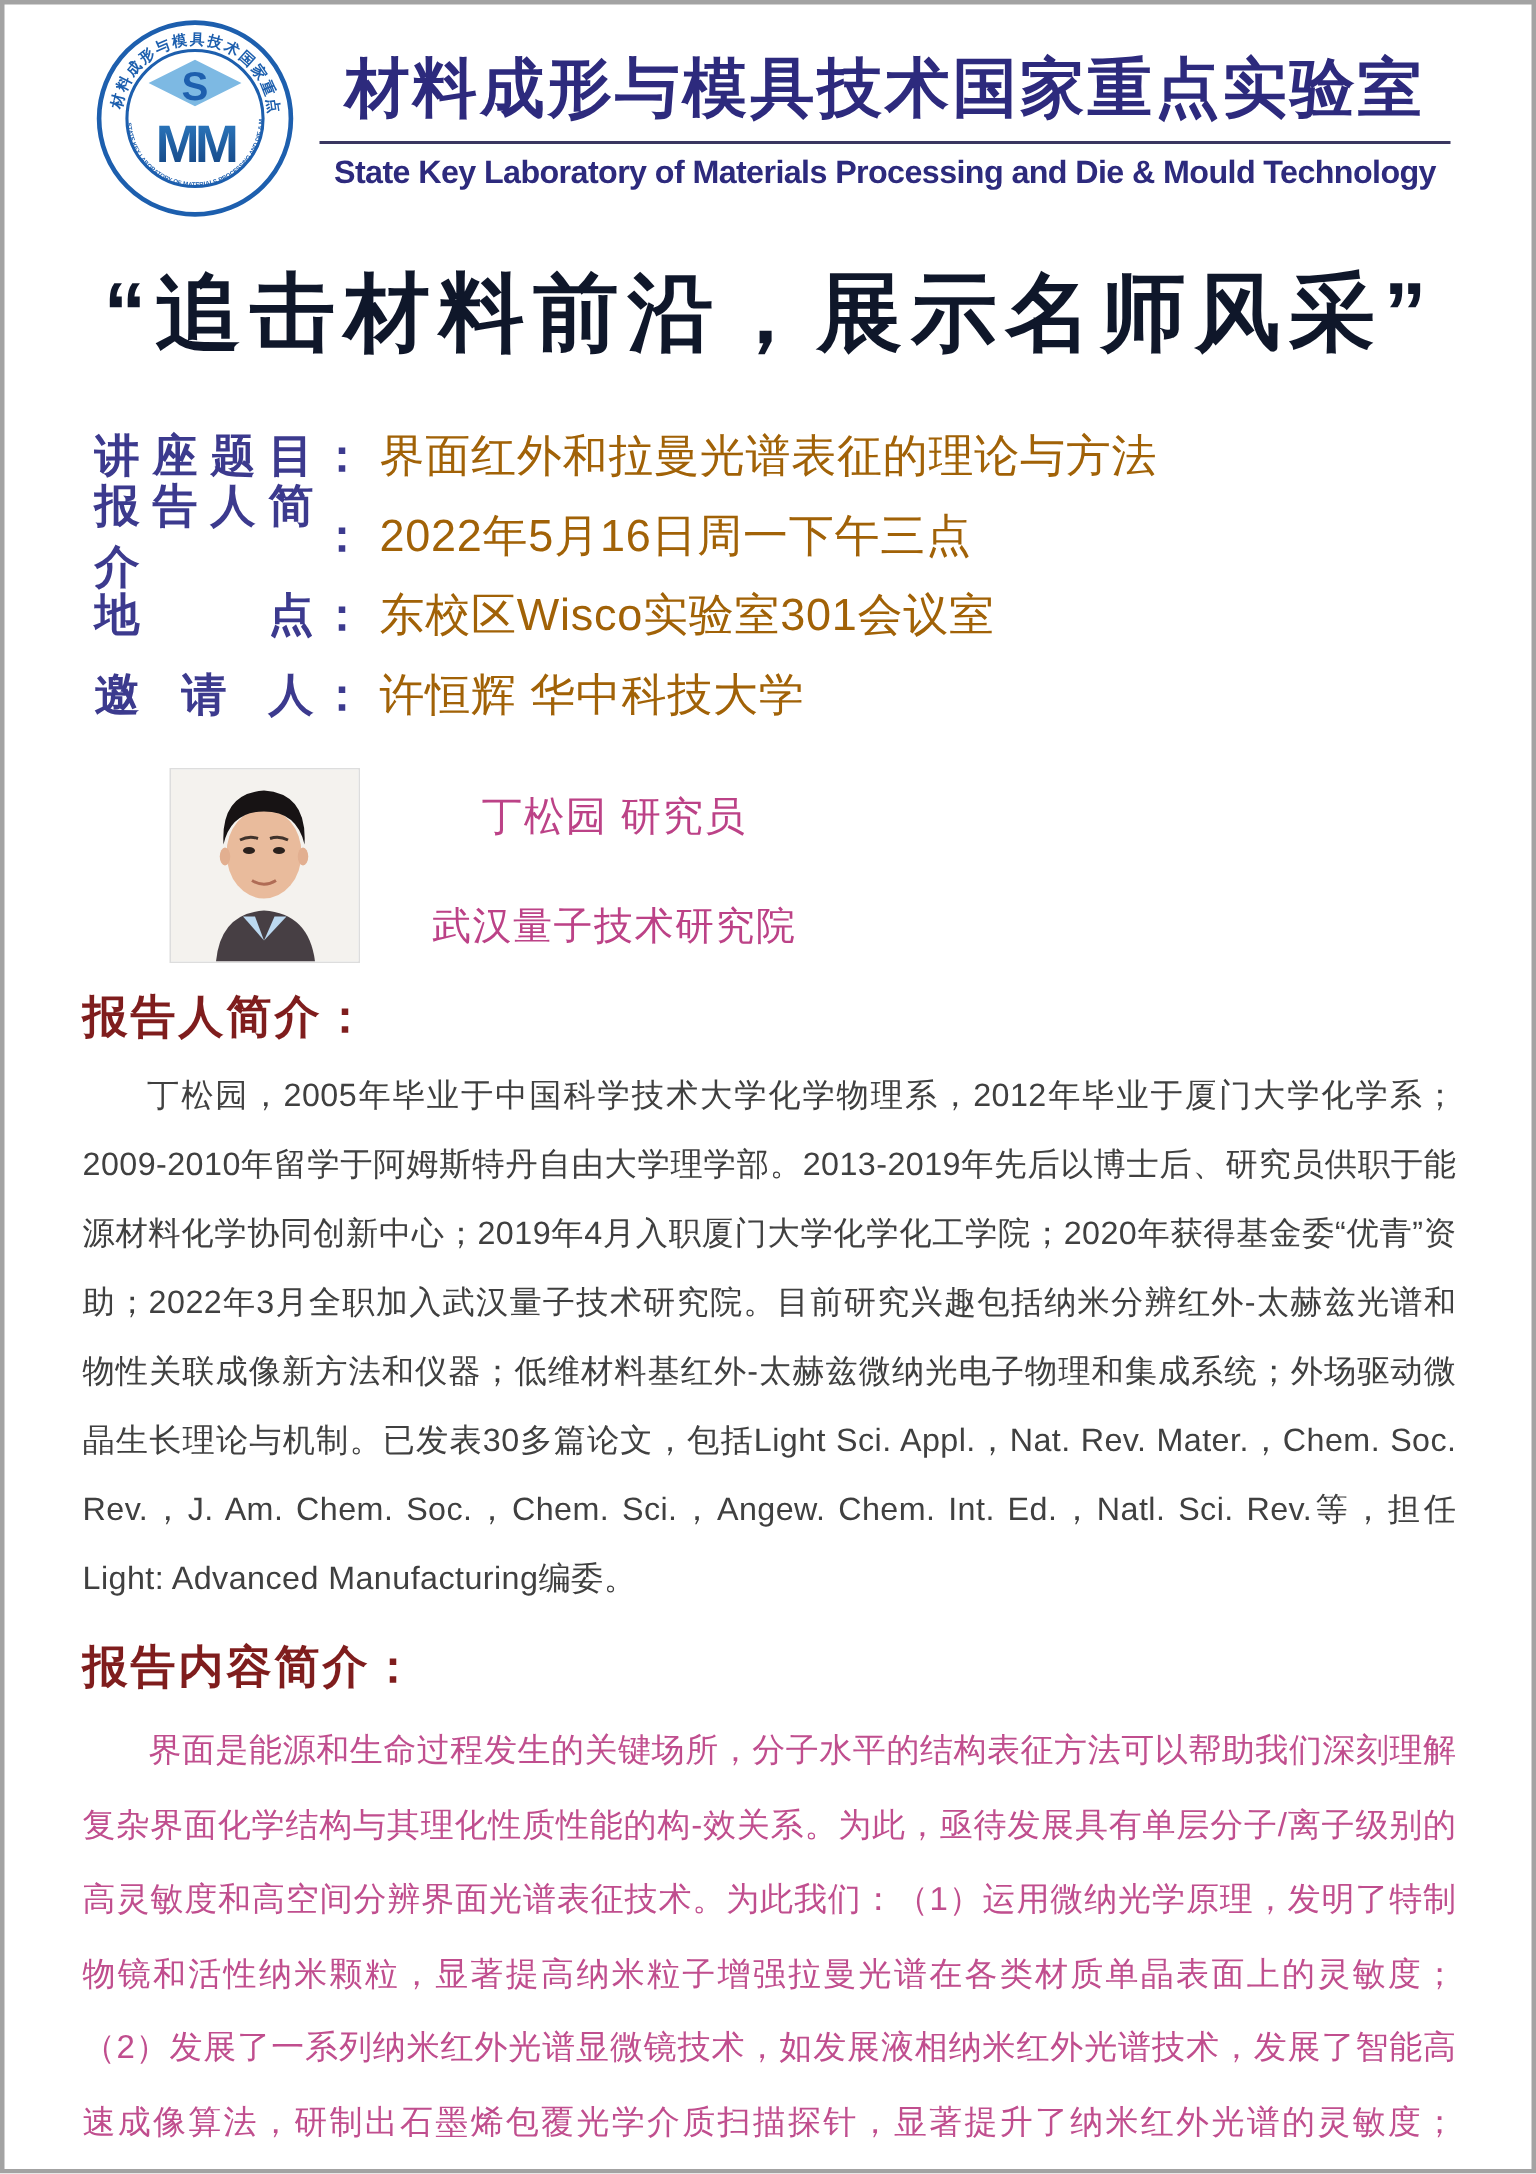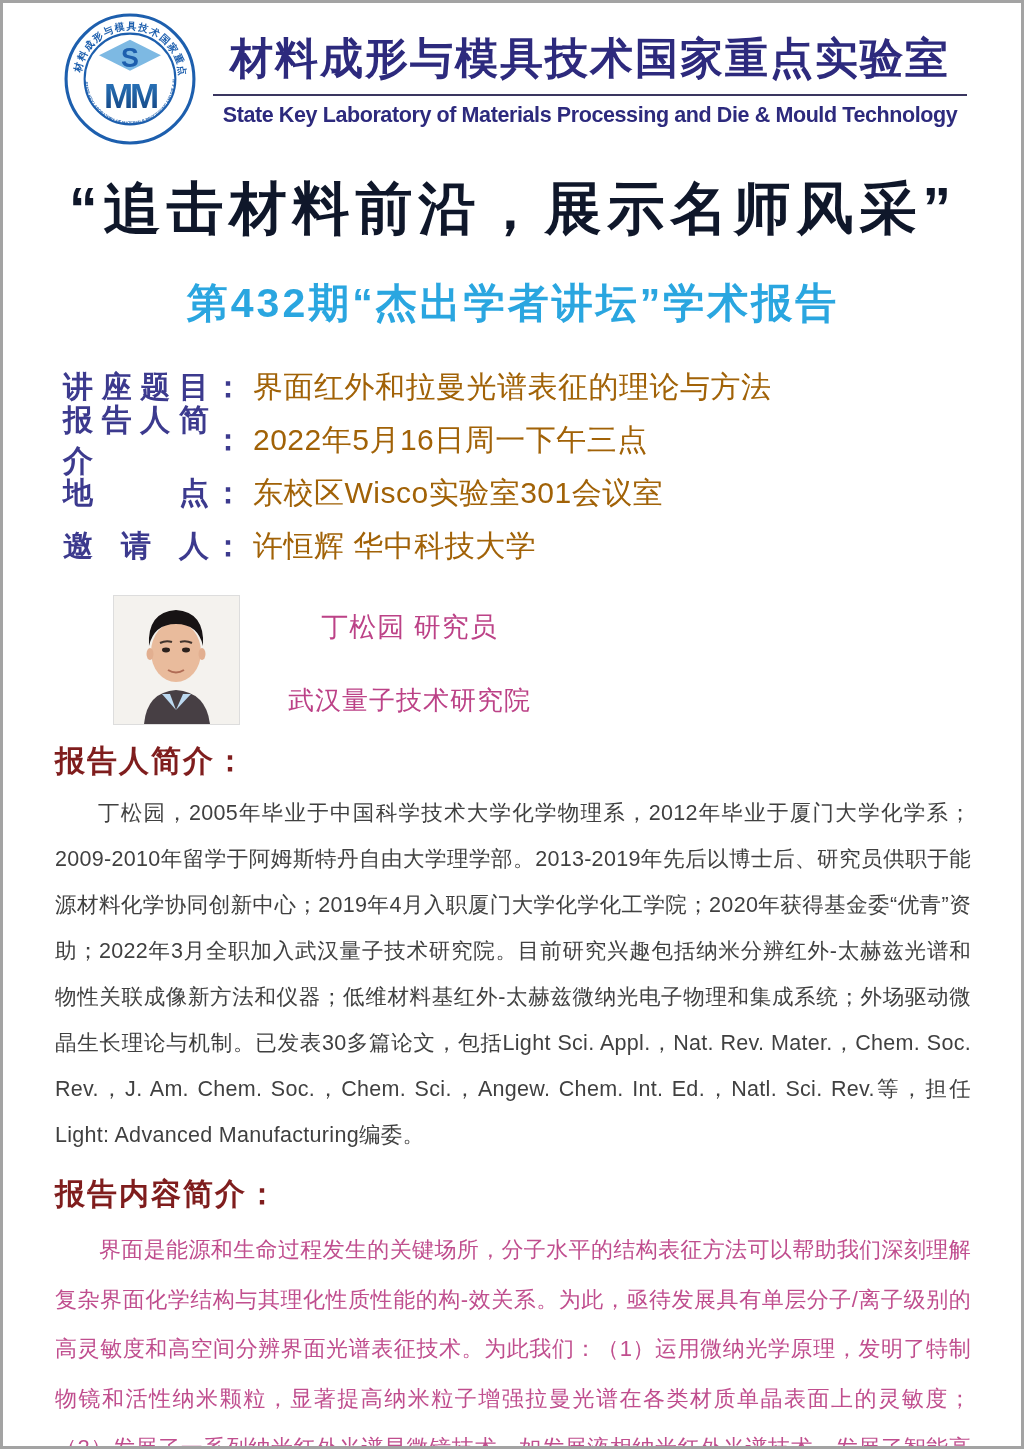--- a/index.html
+++ b/index.html
@@ -64,21 +64,20 @@
       </svg>
     </div>
     <div class="titles">
       <div class="title-cn">材料成形与模具技术国家重点实验室</div>
       <div class="title-rule"></div>
       <div class="title-en">State Key Laboratory of Materials Processing and Die &amp; Mould Technology</div>
     </div>
   </div>
 
   <div class="slogan">“追击材料前沿，展示名师风采”</div>
-  <div class="session">第432期“杰出学者讲坛”学术报告</div>
 
   <div class="details">
     <div class="detail-row">
       <span class="dlabel">讲座题目</span>
         <span class="dcolon">：</span>
         <span class="dvalue">界面红外和拉曼光谱表征的理论与方法</span>
     </div>
     <div class="detail-row">
       <span class="dlabel">报告人简介</span>
         <span class="dcolon">：</span>

